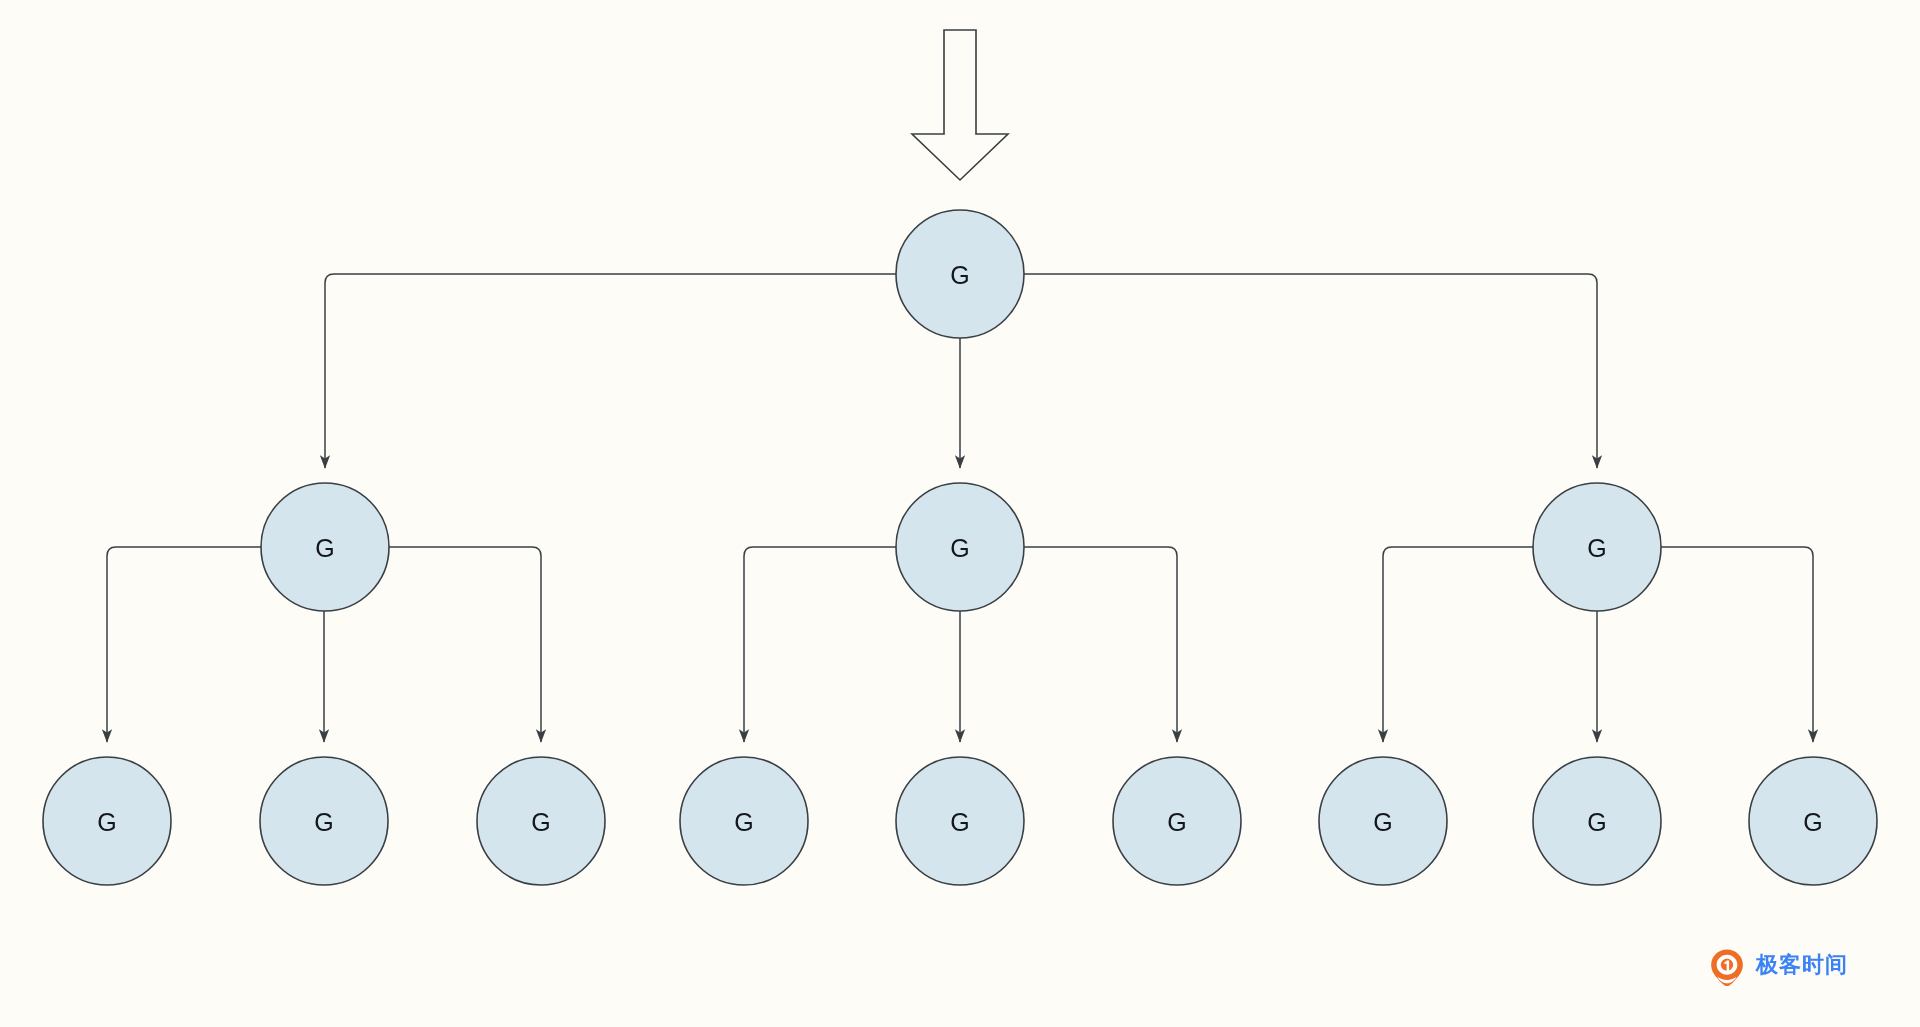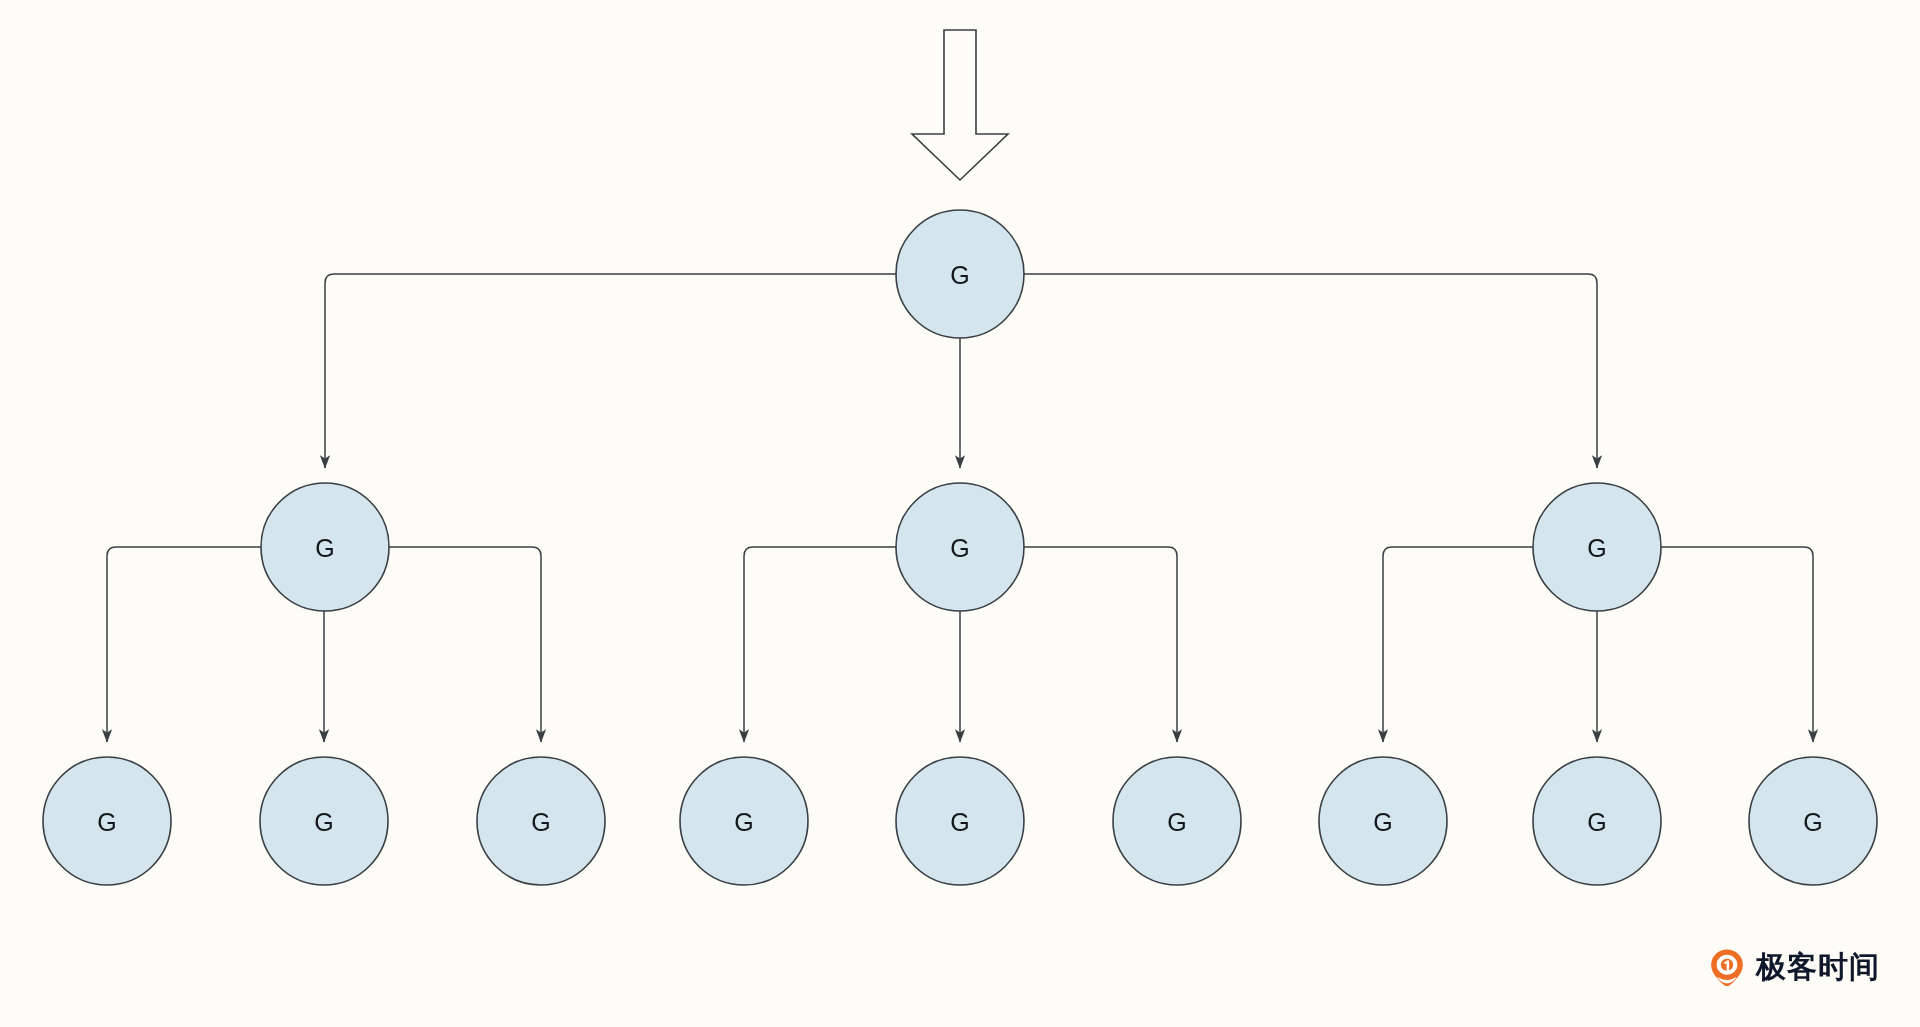--- a/index.html
+++ b/index.html
@@ -55,24 +55,24 @@
     top: 948px;
     display: flex;
     align-items: center;
     gap: 10px;
   }
   .logo-mark {
     width: 38px;
     height: 38px;
   }
   .logo-text {
-    font-family: Liberation Serif, serif;
-    font-size: 30px;
+    font-family: Liberation Mono, monospace;
+    font-size: 22px;
     font-weight: 700;
-    color: #0f172a;
+    color: #3b82f6;
     letter-spacing: 1px;
     line-height: 1;
   }
 </style>
 </head>
 <body>
 
 <div id="diagram-root">
   <svg class="canvas" viewBox="0 0 1920 1027" xmlns="http://www.w3.org/2000/svg">
 

